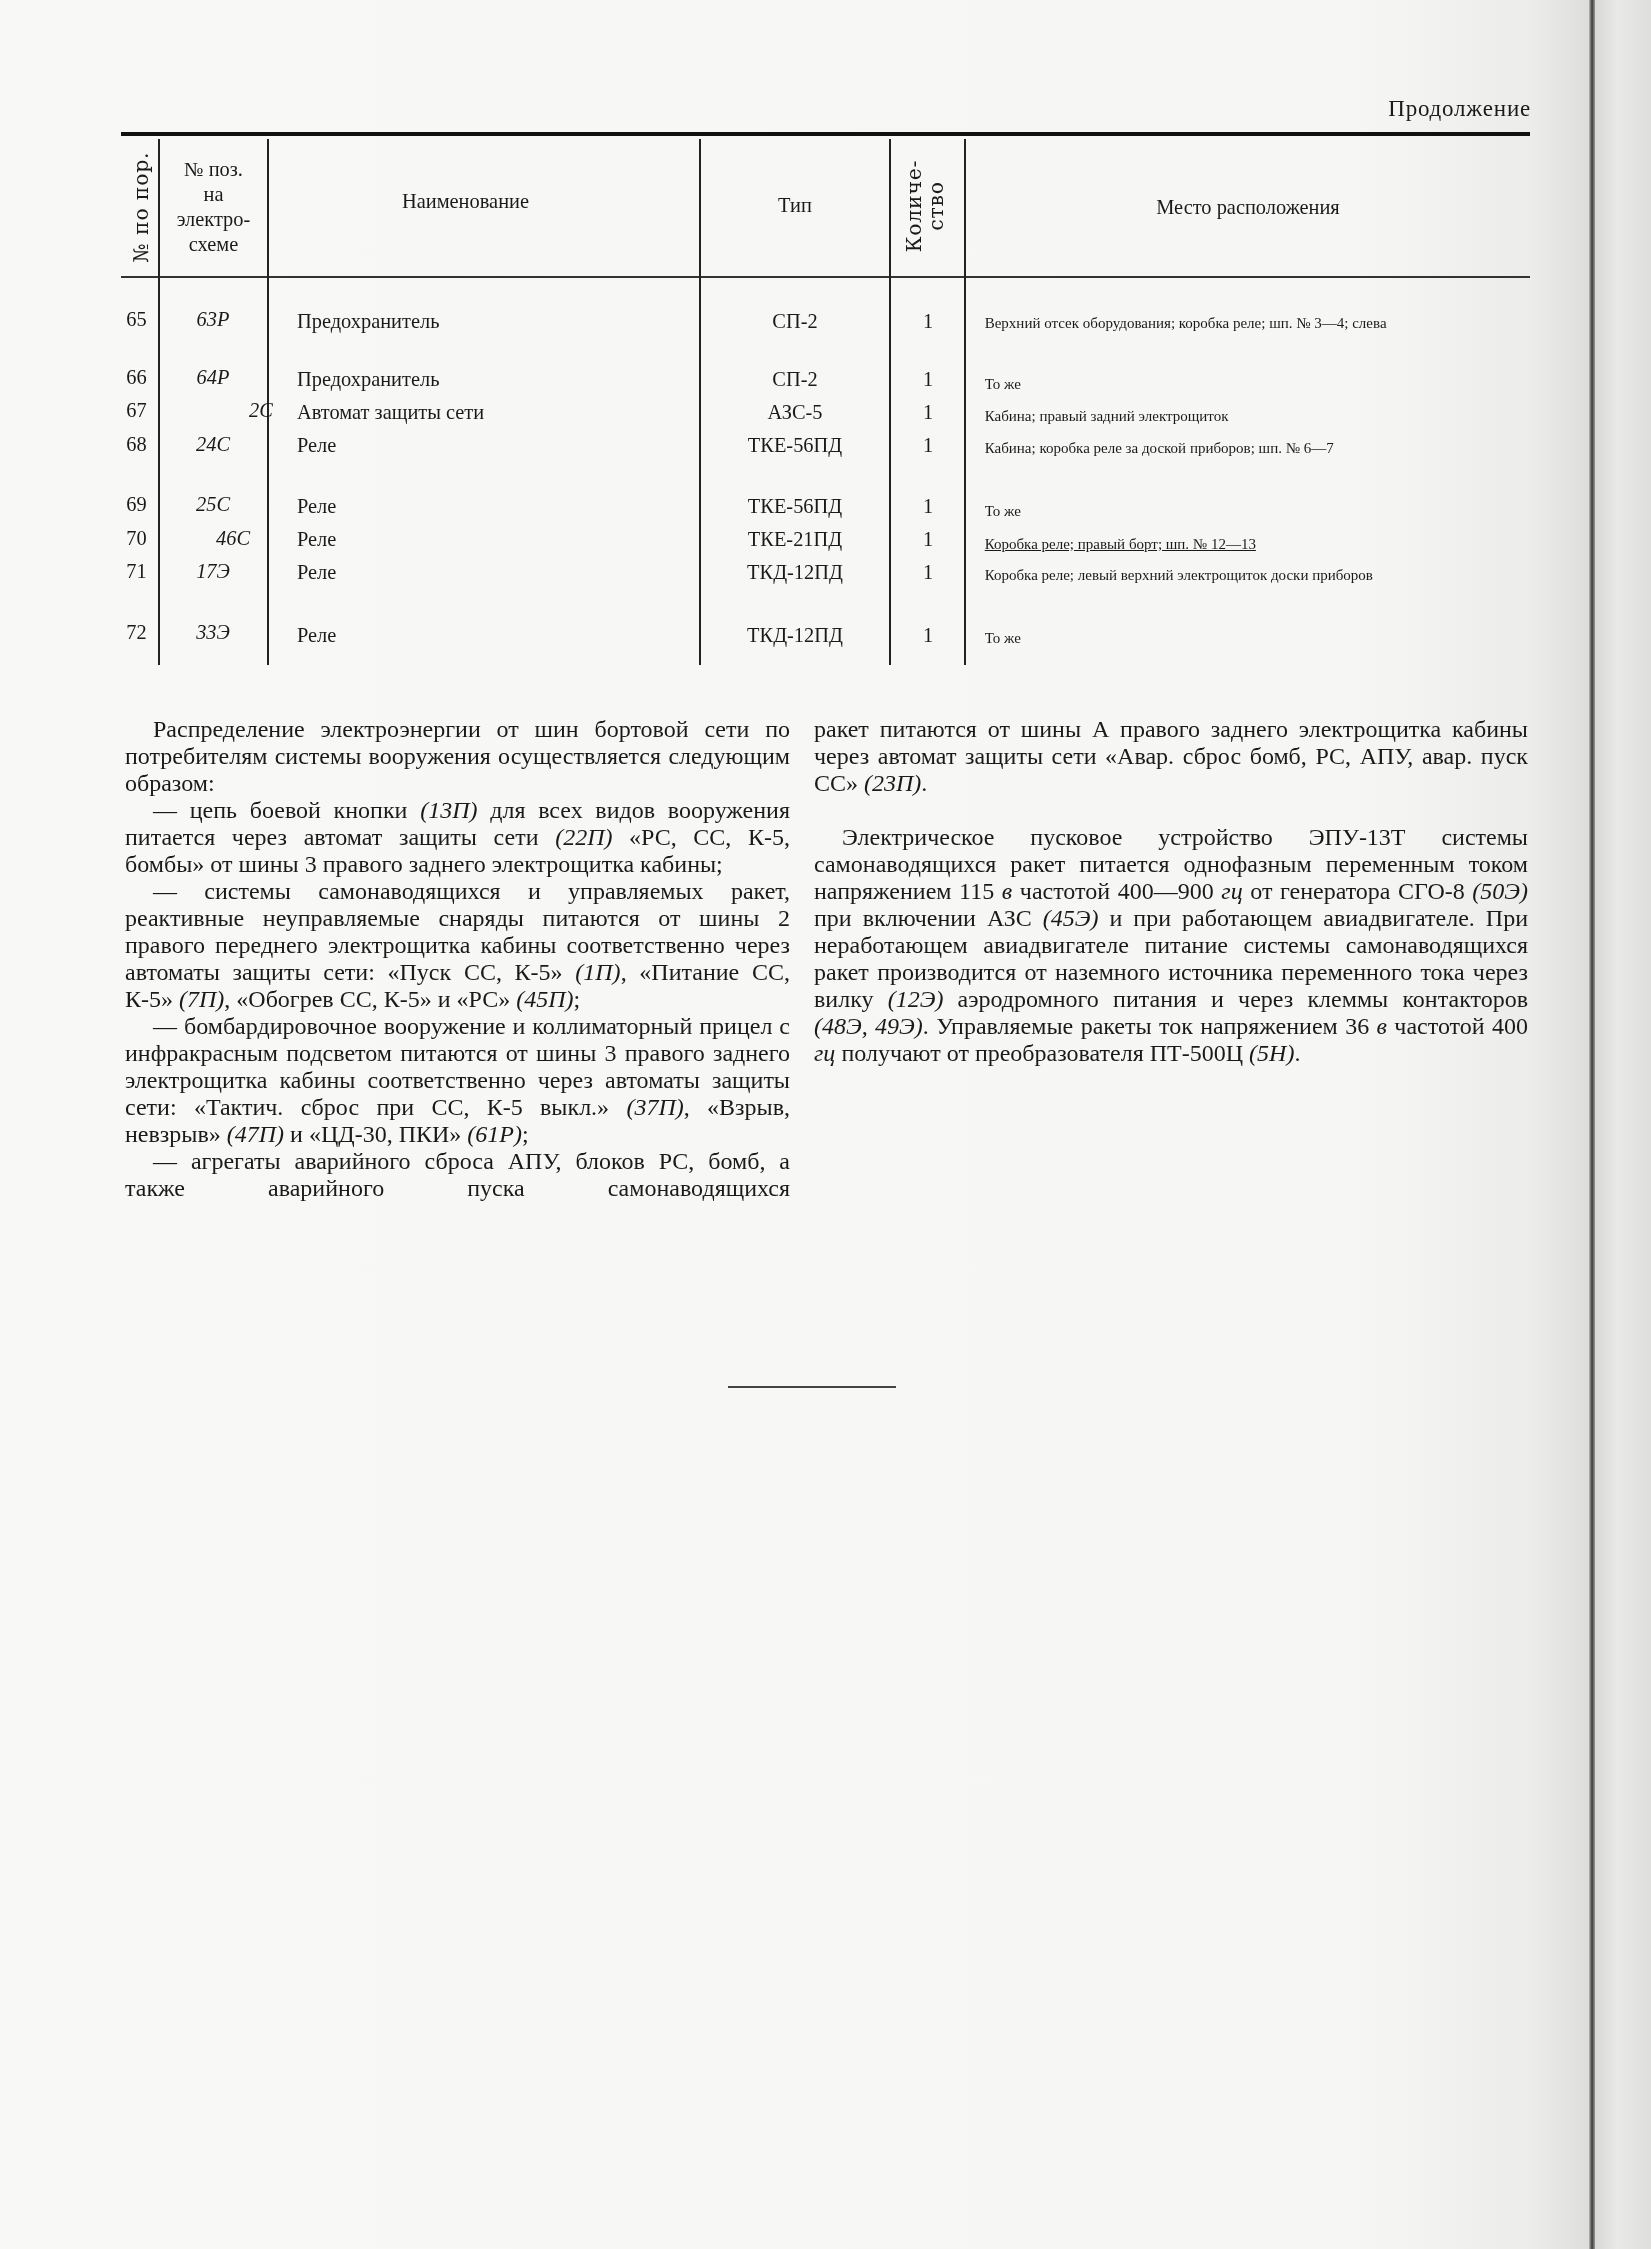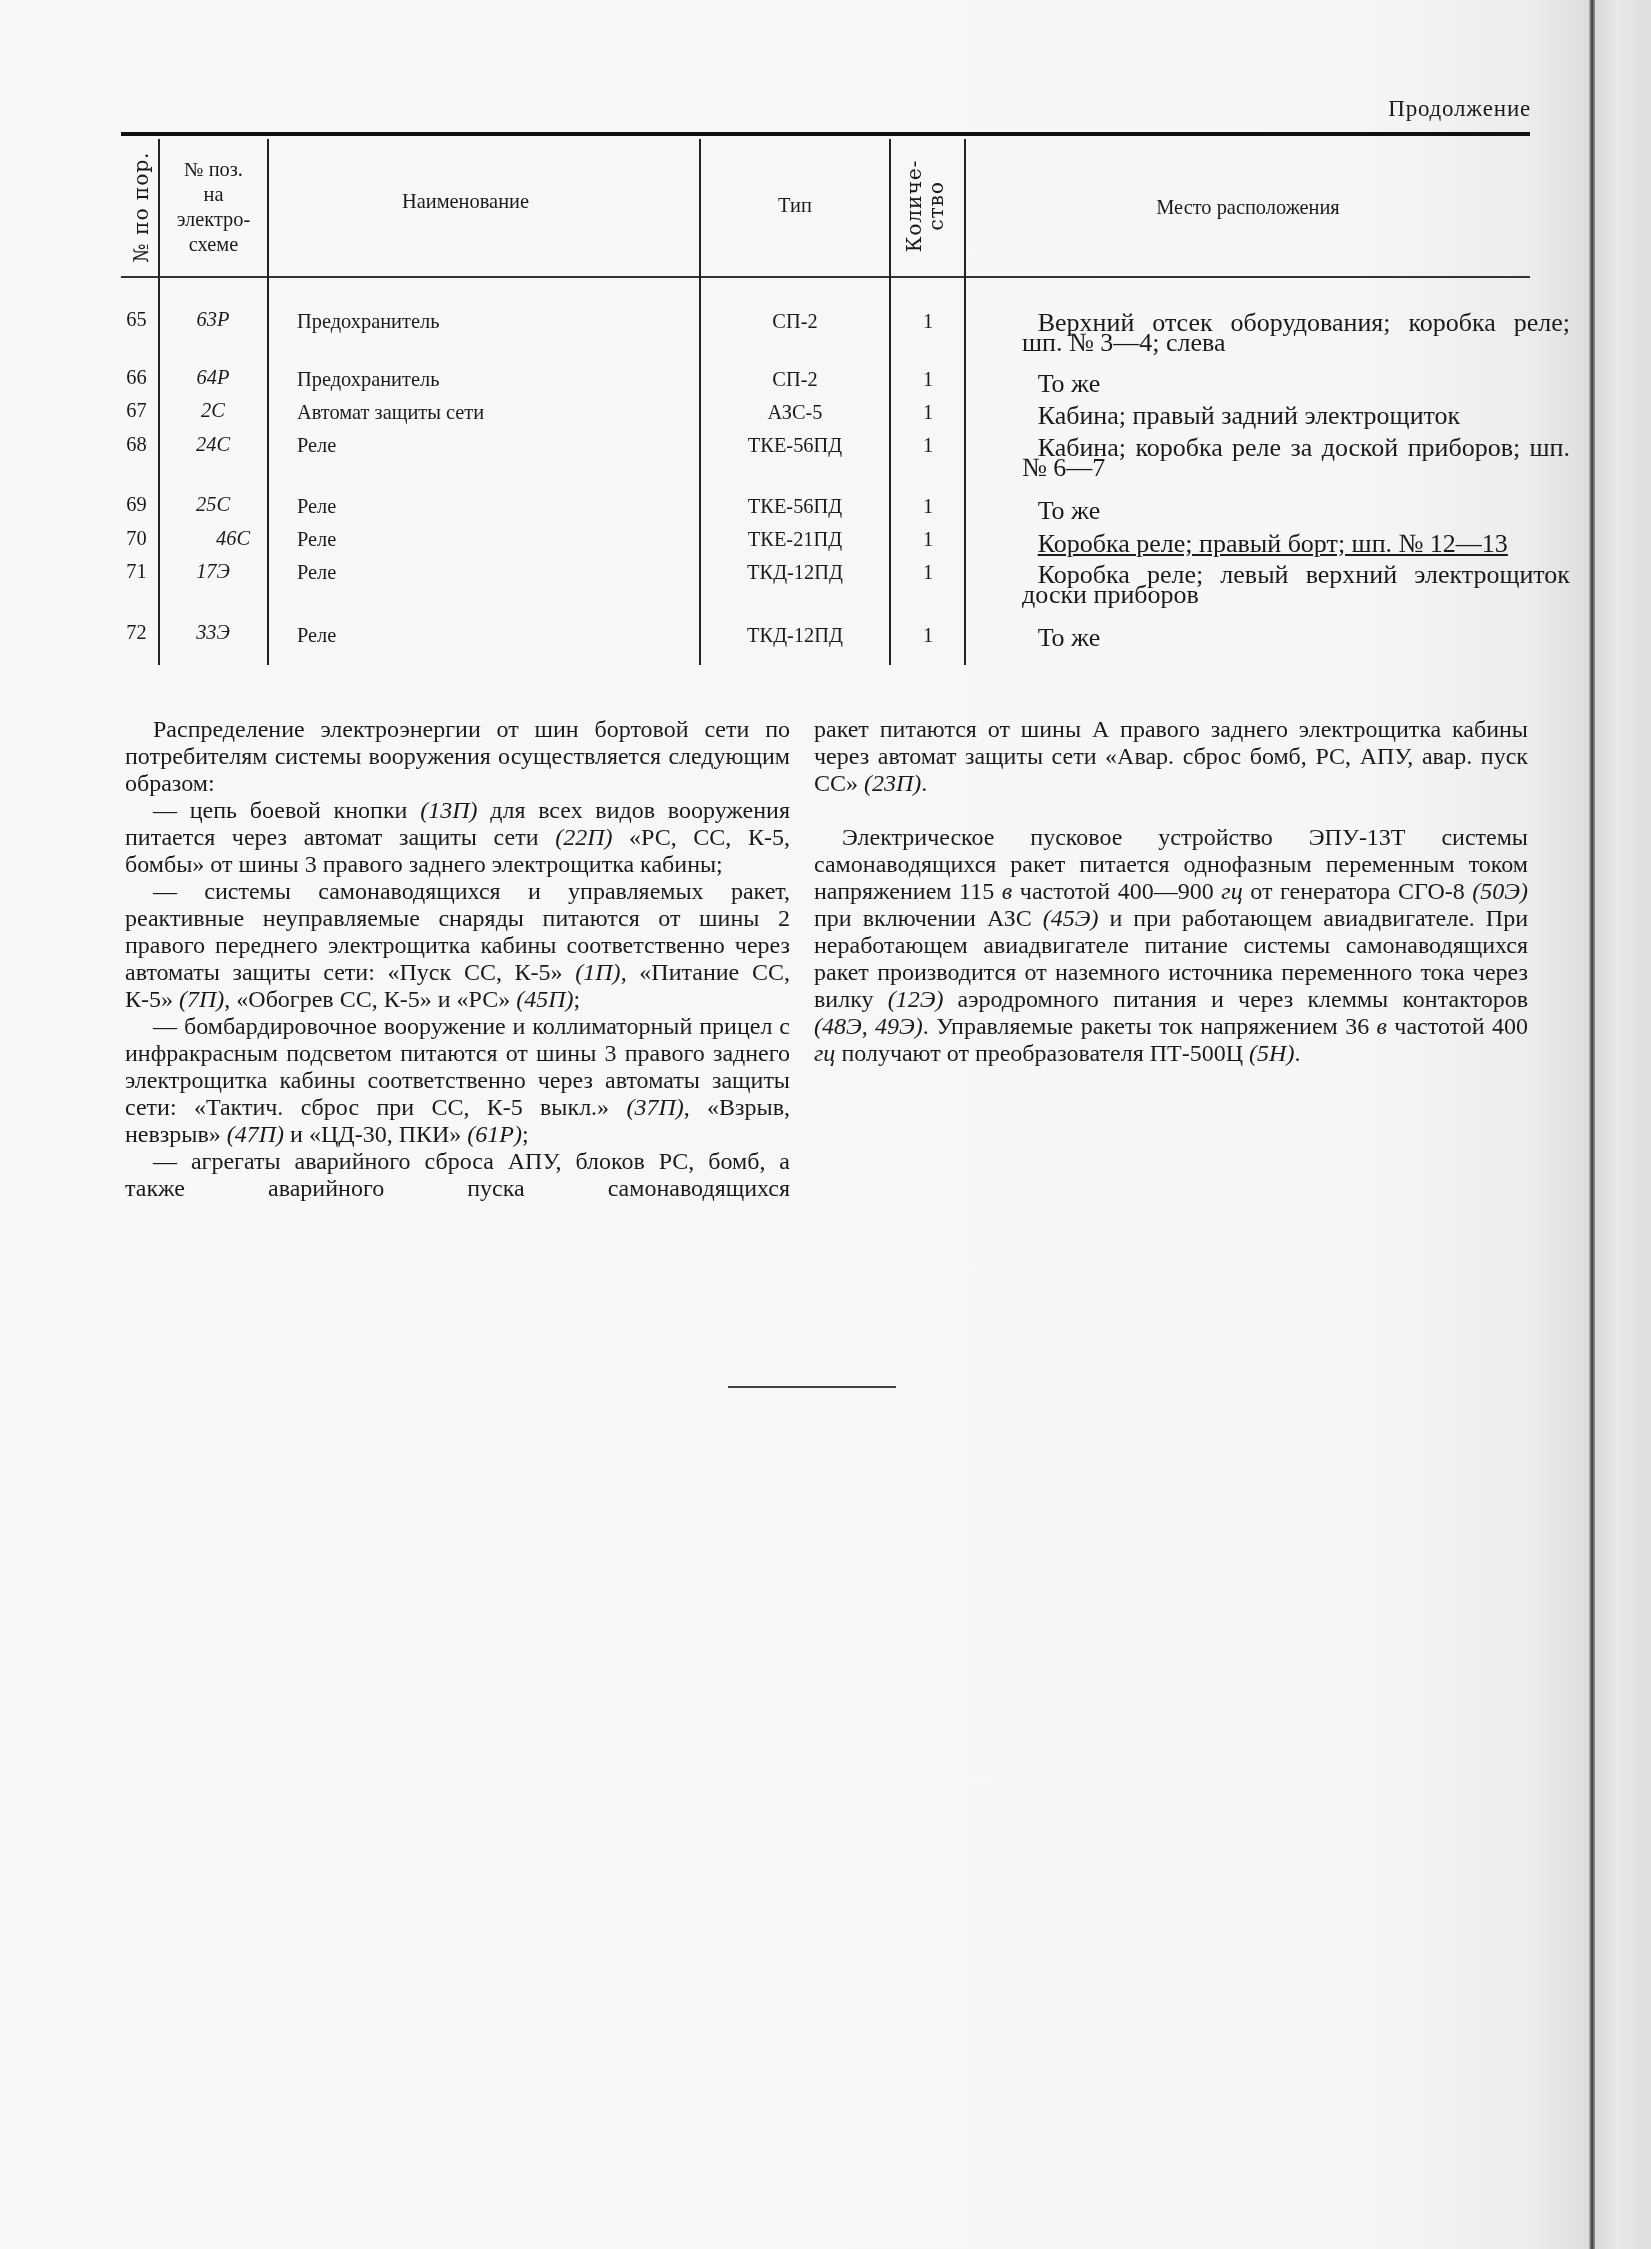--- a/index.html
+++ b/index.html
@@ -36,21 +36,21 @@
     position:absolute; font-size:20.4px; line-height:22px; text-align:center;
     transform:rotate(-90deg); transform-origin:center center; white-space:nowrap;
     font-family:"DejaVu Serif",serif; letter-spacing:0.8px;
   }
   .cell { position:absolute; font-size:20.4px; line-height:23.5px; white-space:nowrap; }
   .c-num { left:117px; width:39px; text-align:center; }
   .c-pos { left:160px; width:106px; text-align:center; font-style:italic; }
   .c-name { left:297px; }
   .c-type { left:701px; width:188px; text-align:center; }
   .c-qty { left:891px; width:74px; text-align:center; }
-  .c-loc { left:1022px; width:548px; white-space:normal; text-align:justify; text-align-last:left; text-indent:15.7px; font-size:26px; line-height:20.4px; }
+  .c-loc { left:969px; width:548px; white-space:normal; text-align:justify; text-align-last:left; text-indent:15.7px; font-size:15px; line-height:20.4px; }
   .body-col {
     position:absolute; top:716px; font-size:24px; line-height:27px;
     text-align:justify;
   }
   .body-col p { margin:0; text-indent:28px; }
   .body-col p.gap { margin-top:27px; }
   .short-rule { position:absolute; left:728px; top:1386px; width:168px; height:1.6px; background:#444; }
   i { font-style:italic; }
 </style>
 </head>
@@ -100,21 +100,21 @@
     <div class="cell c-num" style="top:366px;">66</div>
     <div class="cell c-pos" style="top:366px;">64Р</div>
     <div class="cell c-name" style="top:368px;">Предохранитель</div>
     <div class="cell c-type" style="top:368px;">СП-2</div>
     <div class="cell c-qty" style="top:368px;">1</div>
     <div class="cell c-loc" style="top:374px;">То же</div>
   </div>
 
   <div>
     <div class="cell c-num" style="top:399px;">67</div>
-    <div class="cell c-pos" style="top:399px;">2С</div>
+    <div class="cell c-pos" style="top:399px;padding-left:48px;">2С</div>
     <div class="cell c-name" style="top:401px;">Автомат защиты сети</div>
     <div class="cell c-type" style="top:401px;">АЗС-5</div>
     <div class="cell c-qty" style="top:401px;">1</div>
     <div class="cell c-loc" style="top:406px;">Кабина; правый задний электрощиток</div>
   </div>
 
   <div>
     <div class="cell c-num" style="top:433px;">68</div>
     <div class="cell c-pos" style="top:433px;">24С</div>
     <div class="cell c-name" style="top:434px;">Реле</div>

